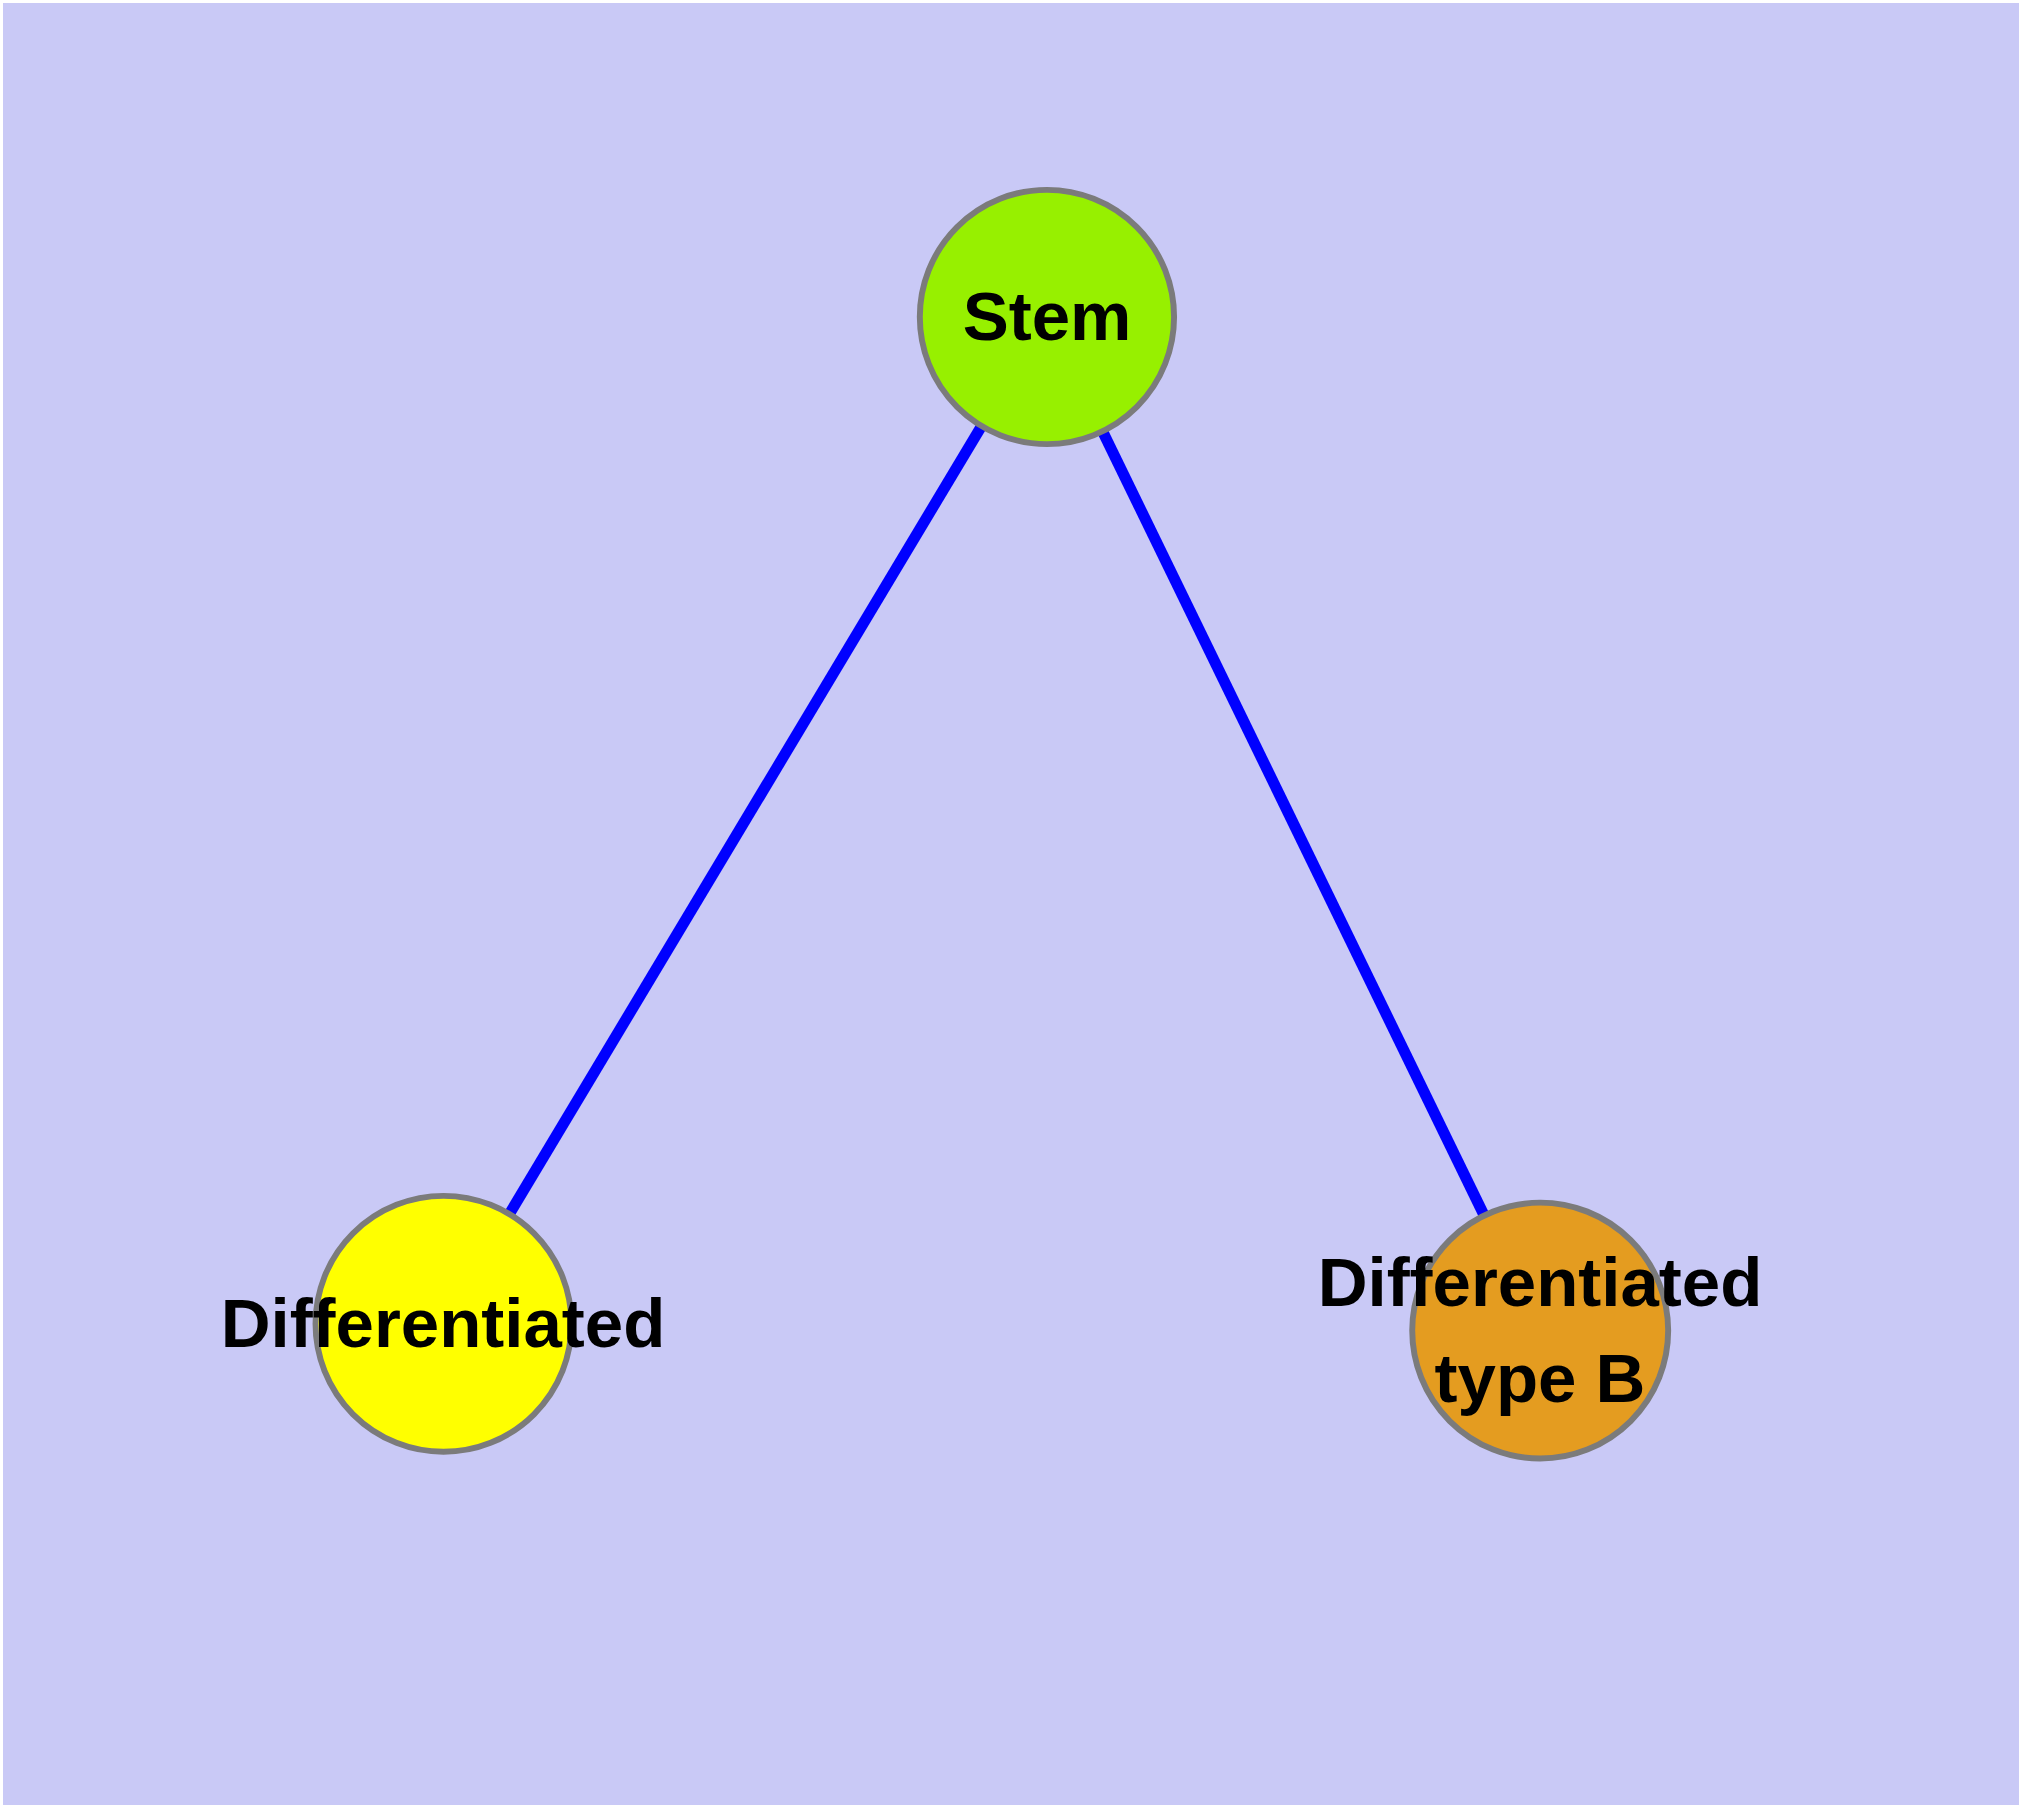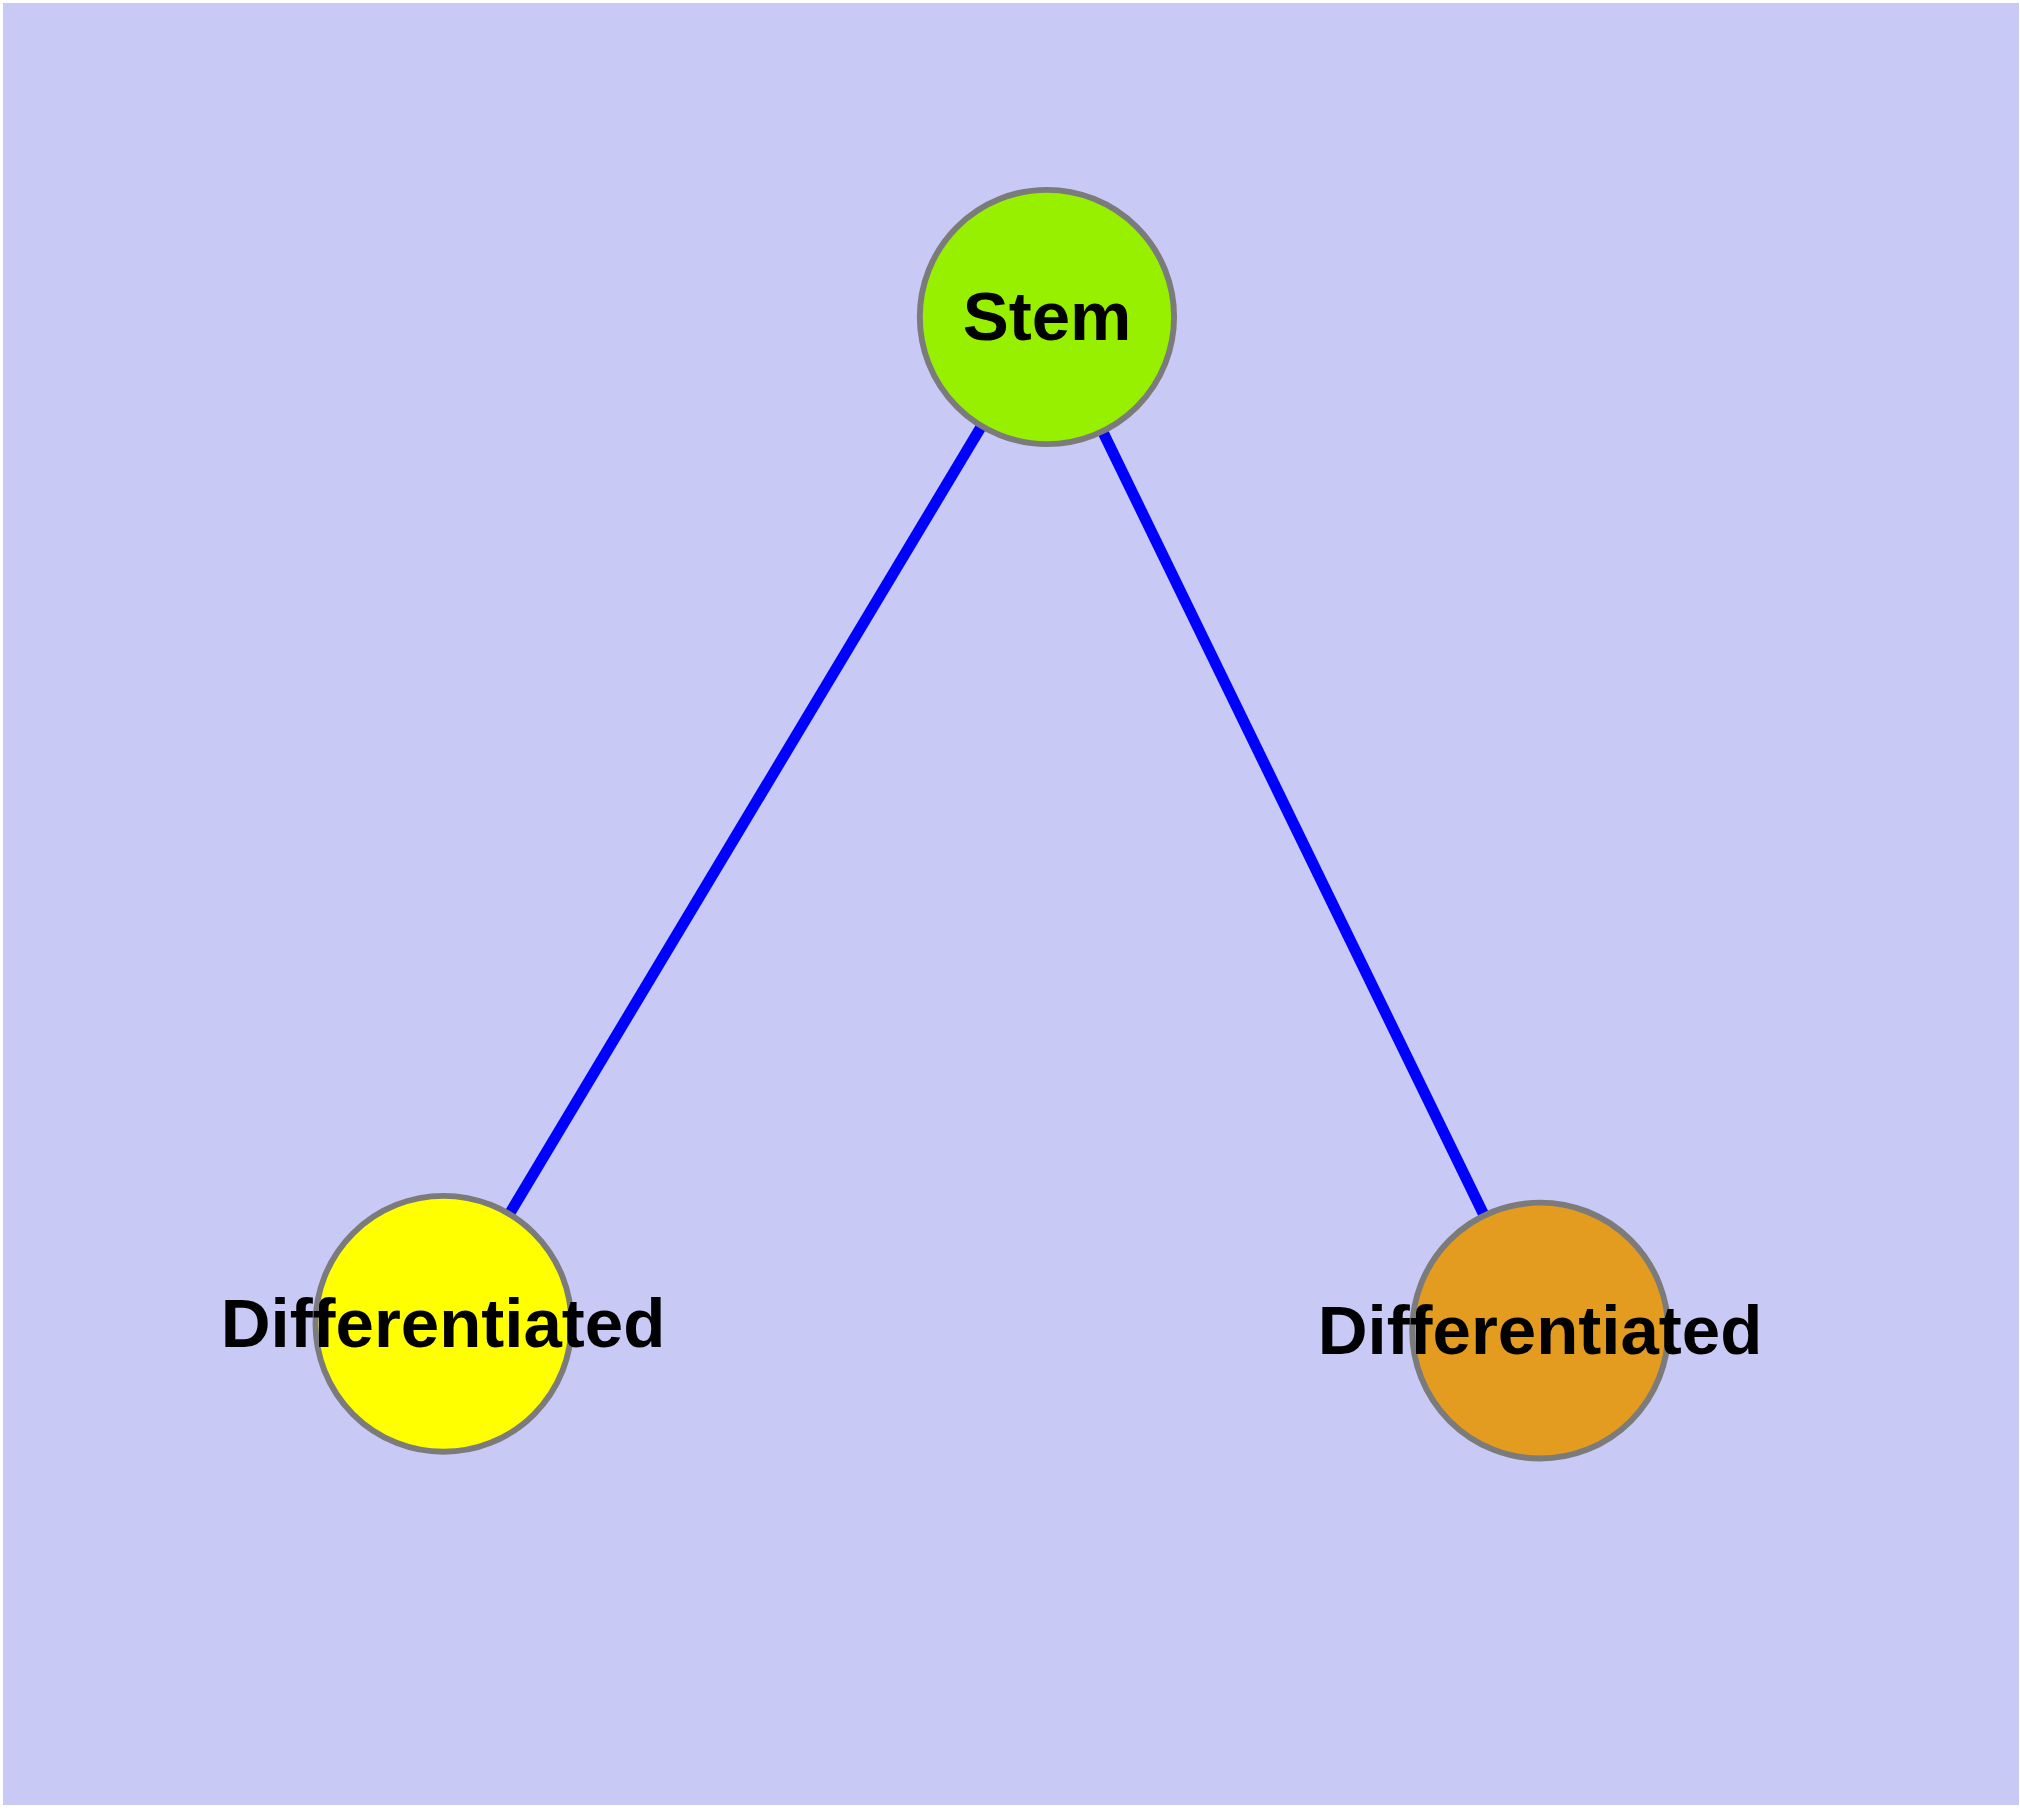--- a/index.html
+++ b/index.html
@@ -71,15 +71,16 @@
   <div class="node-label" style="left:1047px; top:317px;">
     <span>Stem</span>
   </div>
 
   <div class="node-label" style="left:443px; top:1324px;">
     <span>Differentiated</span>
   </div>
 
   <div class="node-label" style="left:1540px; top:1331px;">
     <span>Differentiated</span>
+    <span>type B</span>
   </div>
 </div>
 
 
 </body></html>

